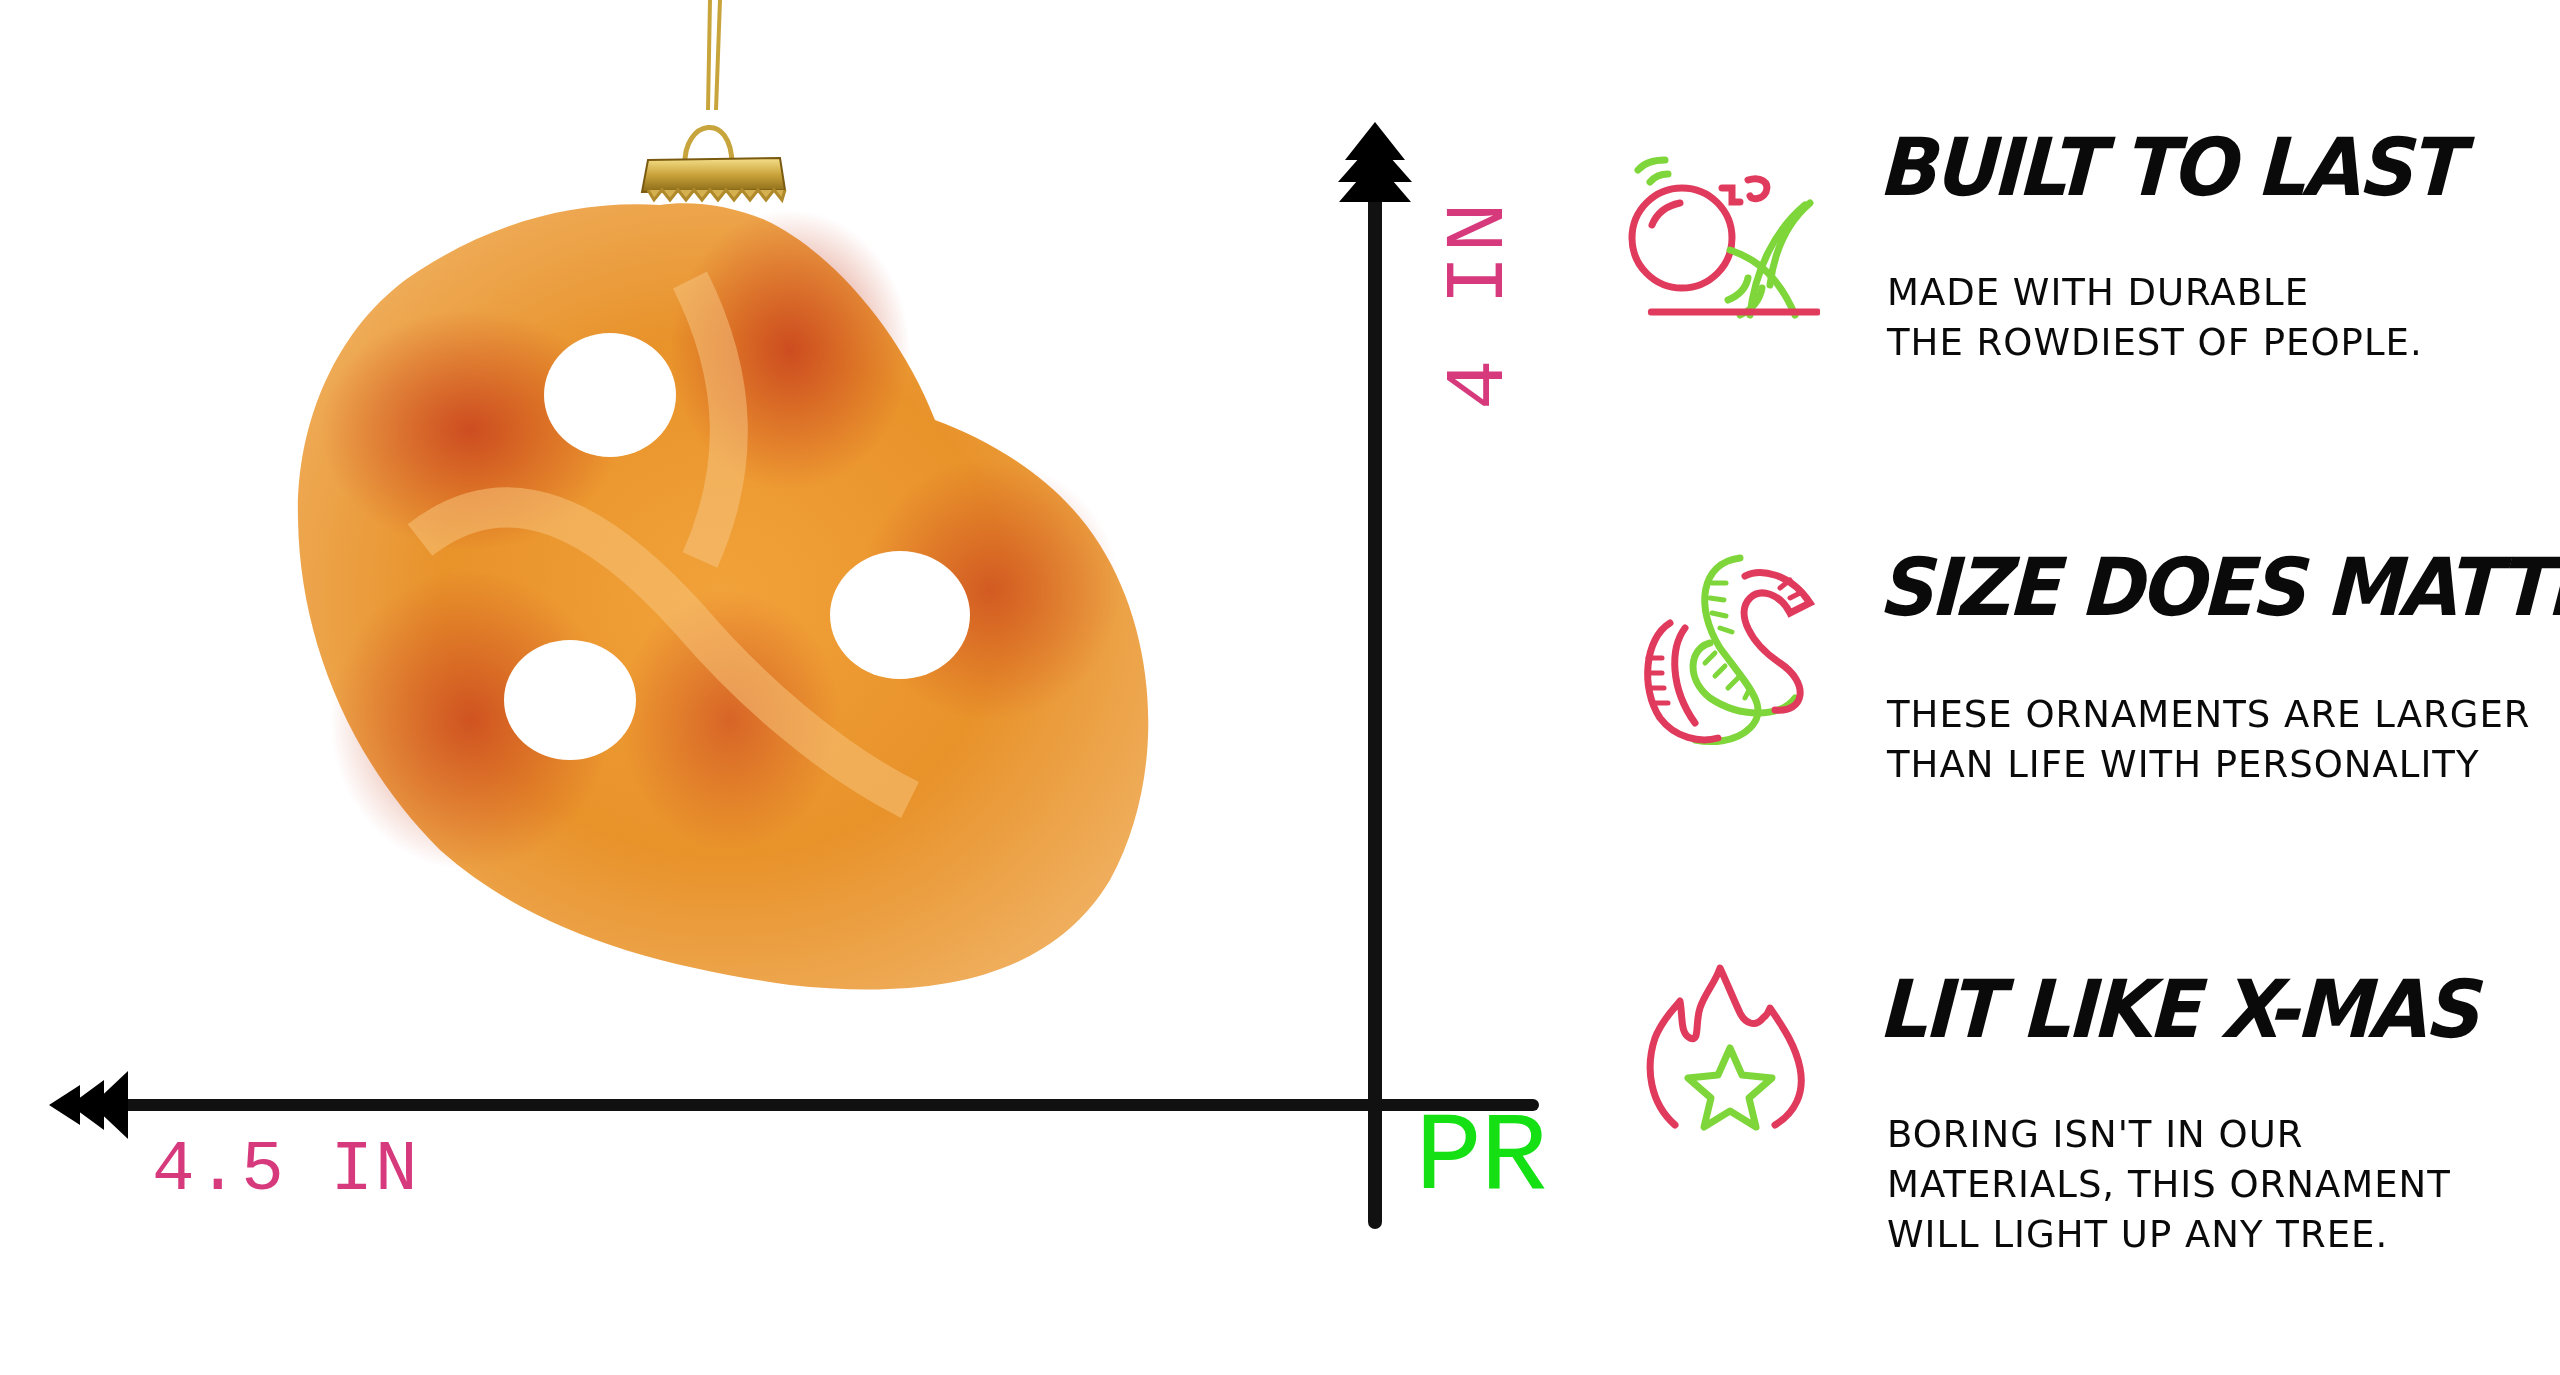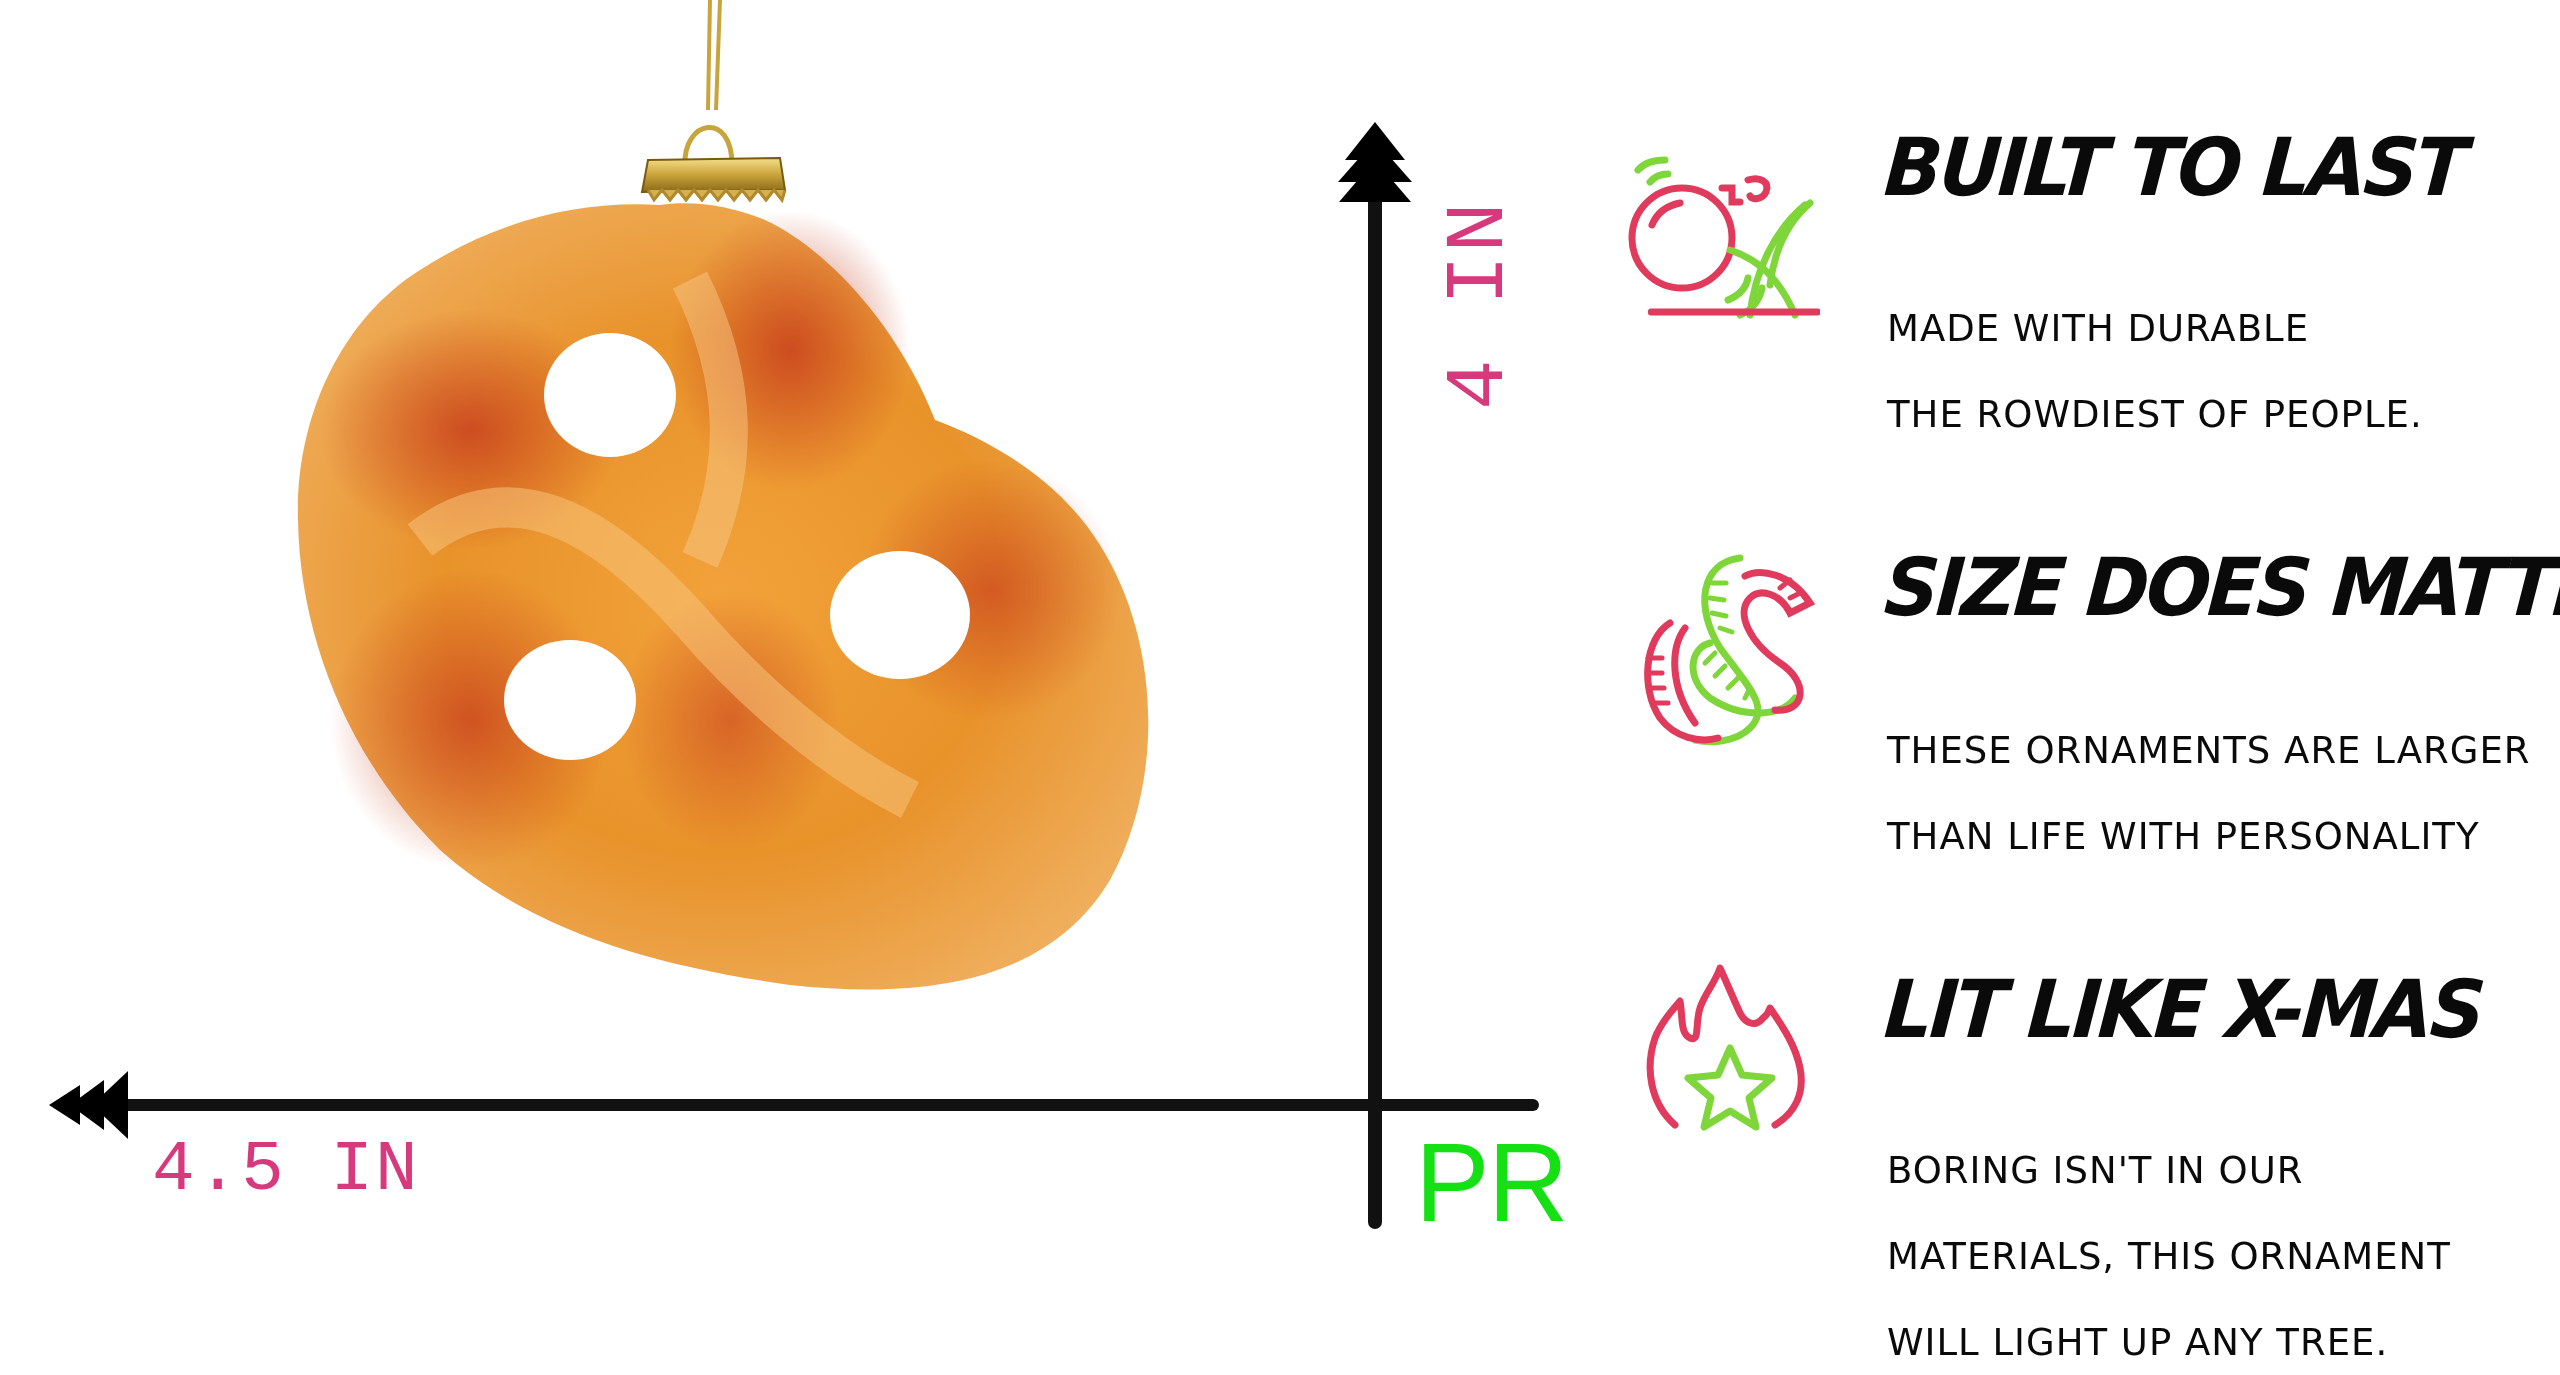--- a/index.html
+++ b/index.html
@@ -2,24 +2,24 @@
 <html><head>
 <meta charset="utf-8">
 <style>
   html, body { margin:0; padding:0; background:#ffffff; }
   body { width:2560px; height:1375px; position:relative; overflow:hidden; font-family:"Liberation Sans", sans-serif; }
   .abs { position:absolute; }
   .pretzel-wrap { left:270px; top:0; width:900px; height:1050px; }
   .axis-label { color:#d63a7d; font-family:"Liberation Mono", monospace; font-weight:normal; }
   .dim-w { left:152px; top:1128px; font-size:71px; line-height:84px; letter-spacing:2px; }
   .dim-h { left:1438px; top:240px; font-size:84px; line-height:84px; letter-spacing:2px; transform-origin:left top; transform:translate(0,170px) rotate(-90deg); white-space:nowrap; }
-  .brand { left:1415px; top:1128px; font-size:112px; line-height:110px; color:#14e014; font-family:Liberation Sans, sans-serif; letter-spacing:-2px; }
+  .brand { left:1415px; top:1104px; font-size:112px; line-height:110px; color:#14e014; font-family:Liberation Mono, monospace; letter-spacing:-2px; }
   .feature-title { font-family:"DejaVu Sans", sans-serif; font-weight:bold; font-style:italic; font-size:76px; line-height:80px; color:#0a0a0a; letter-spacing:-3px; white-space:nowrap; transform:skewX(-4deg) scaleY(1.05); transform-origin:left center; }
   .feature-body { font-family:"DejaVu Sans", sans-serif; font-size:37px; line-height:50px; color:#0a0a0a; letter-spacing:1px; white-space:nowrap; }
-  .feature-body div { height:50px;margin-top:36px; }
+  .feature-body div { height:50px; }
   .icon { position:absolute; }
 </style>
 </head>
 <body>
 
 <div class="abs pretzel-wrap">
   <svg width="900" height="1050" viewBox="0 0 900 1050">
     <defs>
       <radialGradient id="pg" cx="50%" cy="50%" r="60%">
         <stop offset="0%" stop-color="#f2a23a"></stop>

